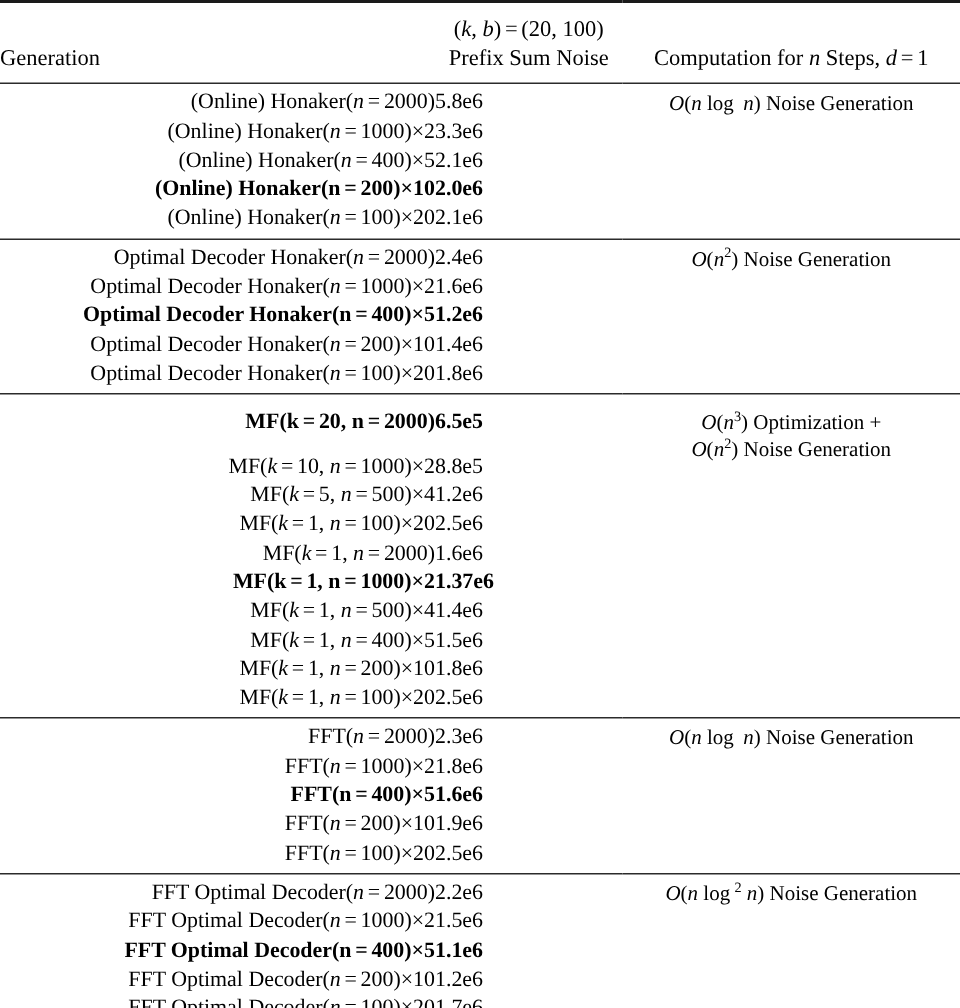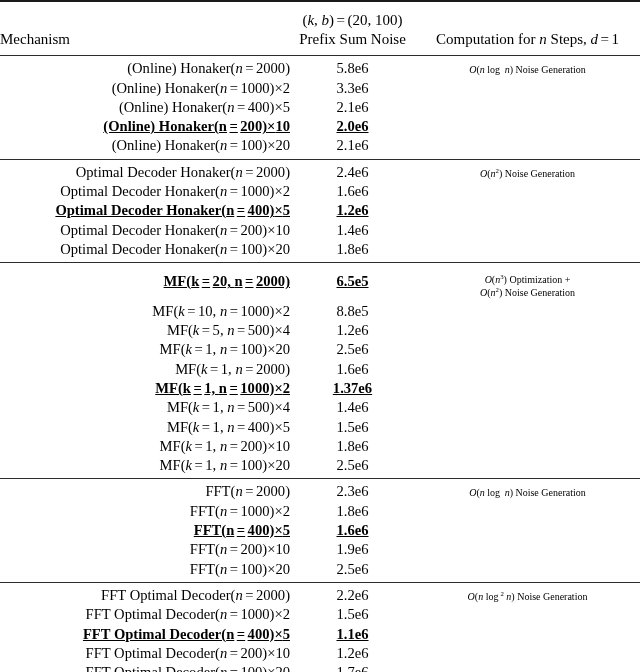--- a/index.html
+++ b/index.html
@@ -48,64 +48,64 @@
 
   
   tr.drow td {
     font-size: 14.6px;
     line-height: 1.05;
     padding: 2.0px 0 2.0px 0;
     vertical-align: top;
     white-space: nowrap;
   }
   td.d-mech { text-align: right; padding-left: 11px; }
-  td.d-loss { text-align: center; }
+  td.d-loss { text-align: left; }
   td.d-comp { text-align: center; vertical-align: top; }
 
   tr.drow.first-in-sec td { padding-top: 5px; }
   tr.drow.last-in-sec  td { padding-bottom: 5px; }
 
   
   tr.drow.mf-lead td { padding-top: 11px; padding-bottom: 12px; }
 
-  .bold { font-weight: bold; text-decoration: underline; }
+  .bold { font-weight: bold; }
 
   
   .mi { font-style: italic; }
   .bold .mi { font-style: normal; font-weight: bold; }
   .op { font-style: normal; }
 
   .cal {
     font-family: "Liberation Serif", "DejaVu Serif", serif;
     font-style: italic;
   }
   sup.exp { font-size: 0.68em; vertical-align: super; line-height: 0; font-style: normal; }
 
-  .comp-cell { font-size: 10px; line-height: 1.26; }
+  .comp-cell { font-size: 14px; line-height: 1.26; }
   .comp-two { display: block; }
 
   .eq { padding: 0 2.5px; }
   .times { font-style: normal; }
 </style>
 </head>
 <body>
 
 <div class="table-wrap">
   <table class="main-table">
     <colgroup>
       <col class="c-mech">
         <col class="c-loss">
         <col class="c-comp">
     </colgroup>
     <tbody id="tbody-root">
         <tr class="rule-top">
           <td colspan="3"></td>
         </tr>
         <tr class="hdr">
-          <td class="h-mech">Mechanism</td>
+          <td class="h-mech">Generation</td>
           <td class="h-loss">
             <span class="comp-two">(<span class="mi">k</span>, <span class="mi">b</span>)<span class="eq">=</span>(20, 100)</span>
             <span class="comp-two">Prefix Sum Noise</span>
           </td>
           <td class="h-comp">Computation for <span class="mi">n</span> Steps, <span class="mi">d</span><span class="eq">=</span>1</td>
         </tr>
         <tr class="rule-thin">
           <td colspan="3"></td>
         </tr>
         <tr class="drow first-in-sec">

